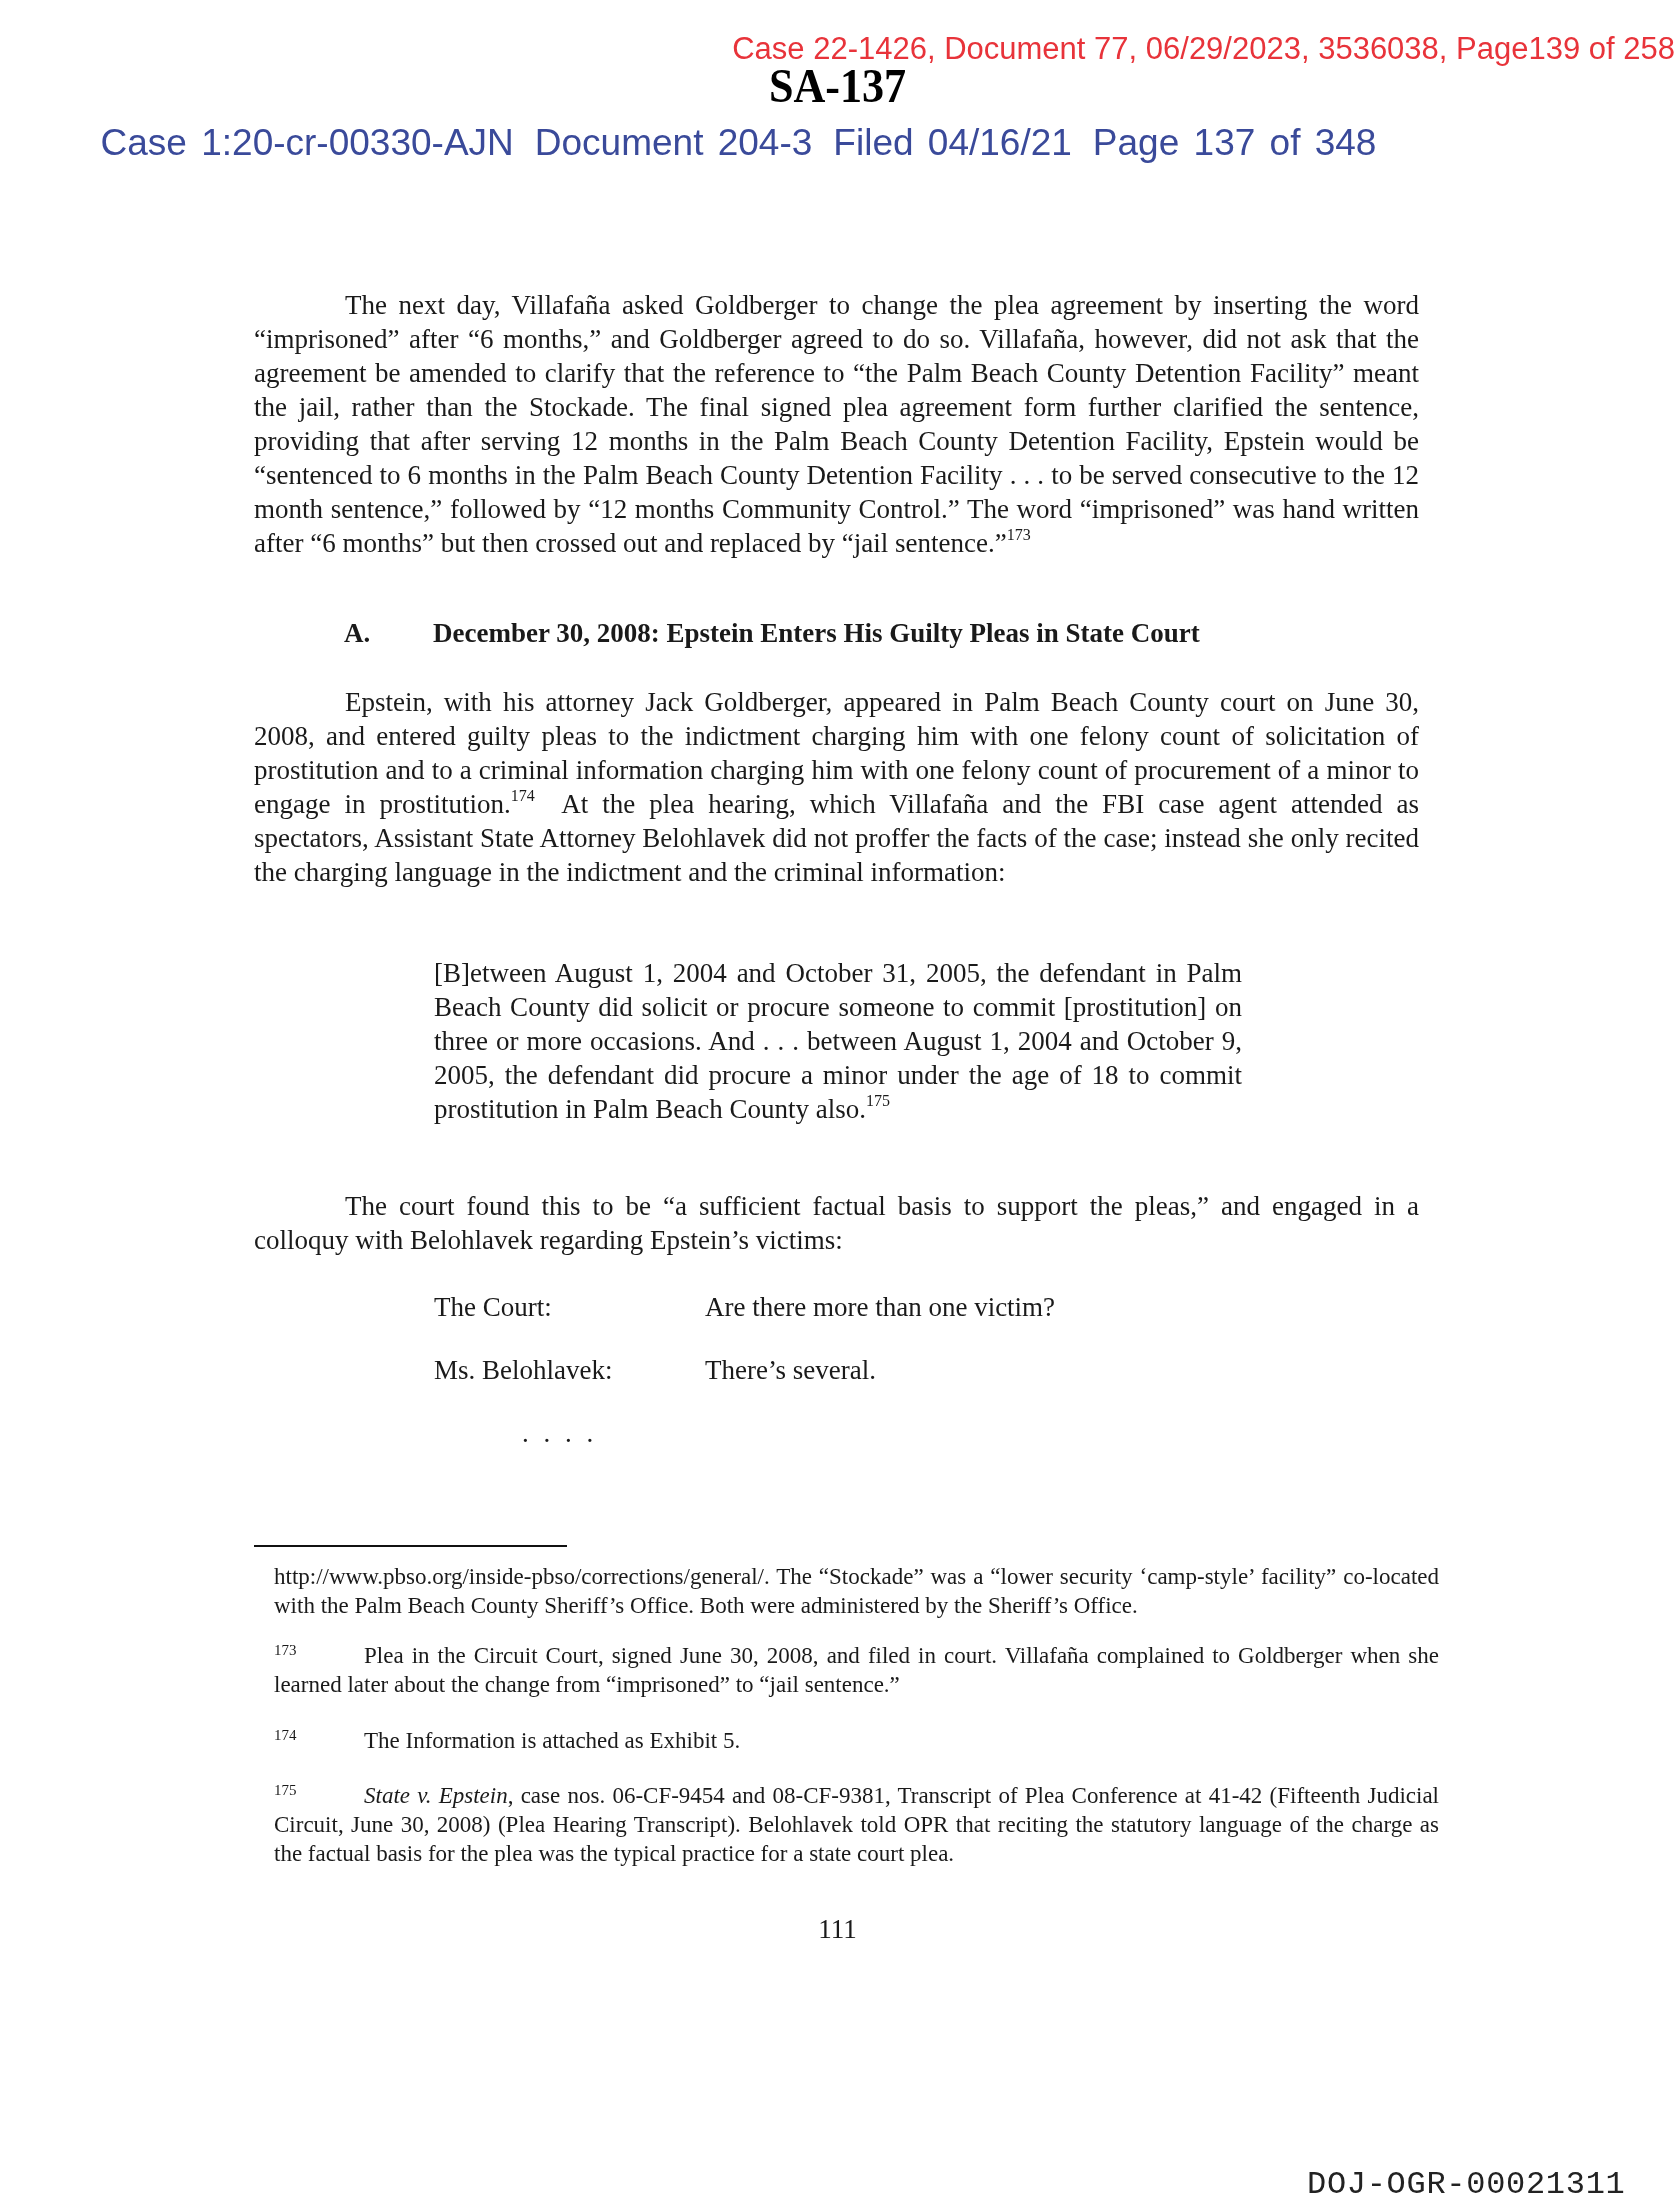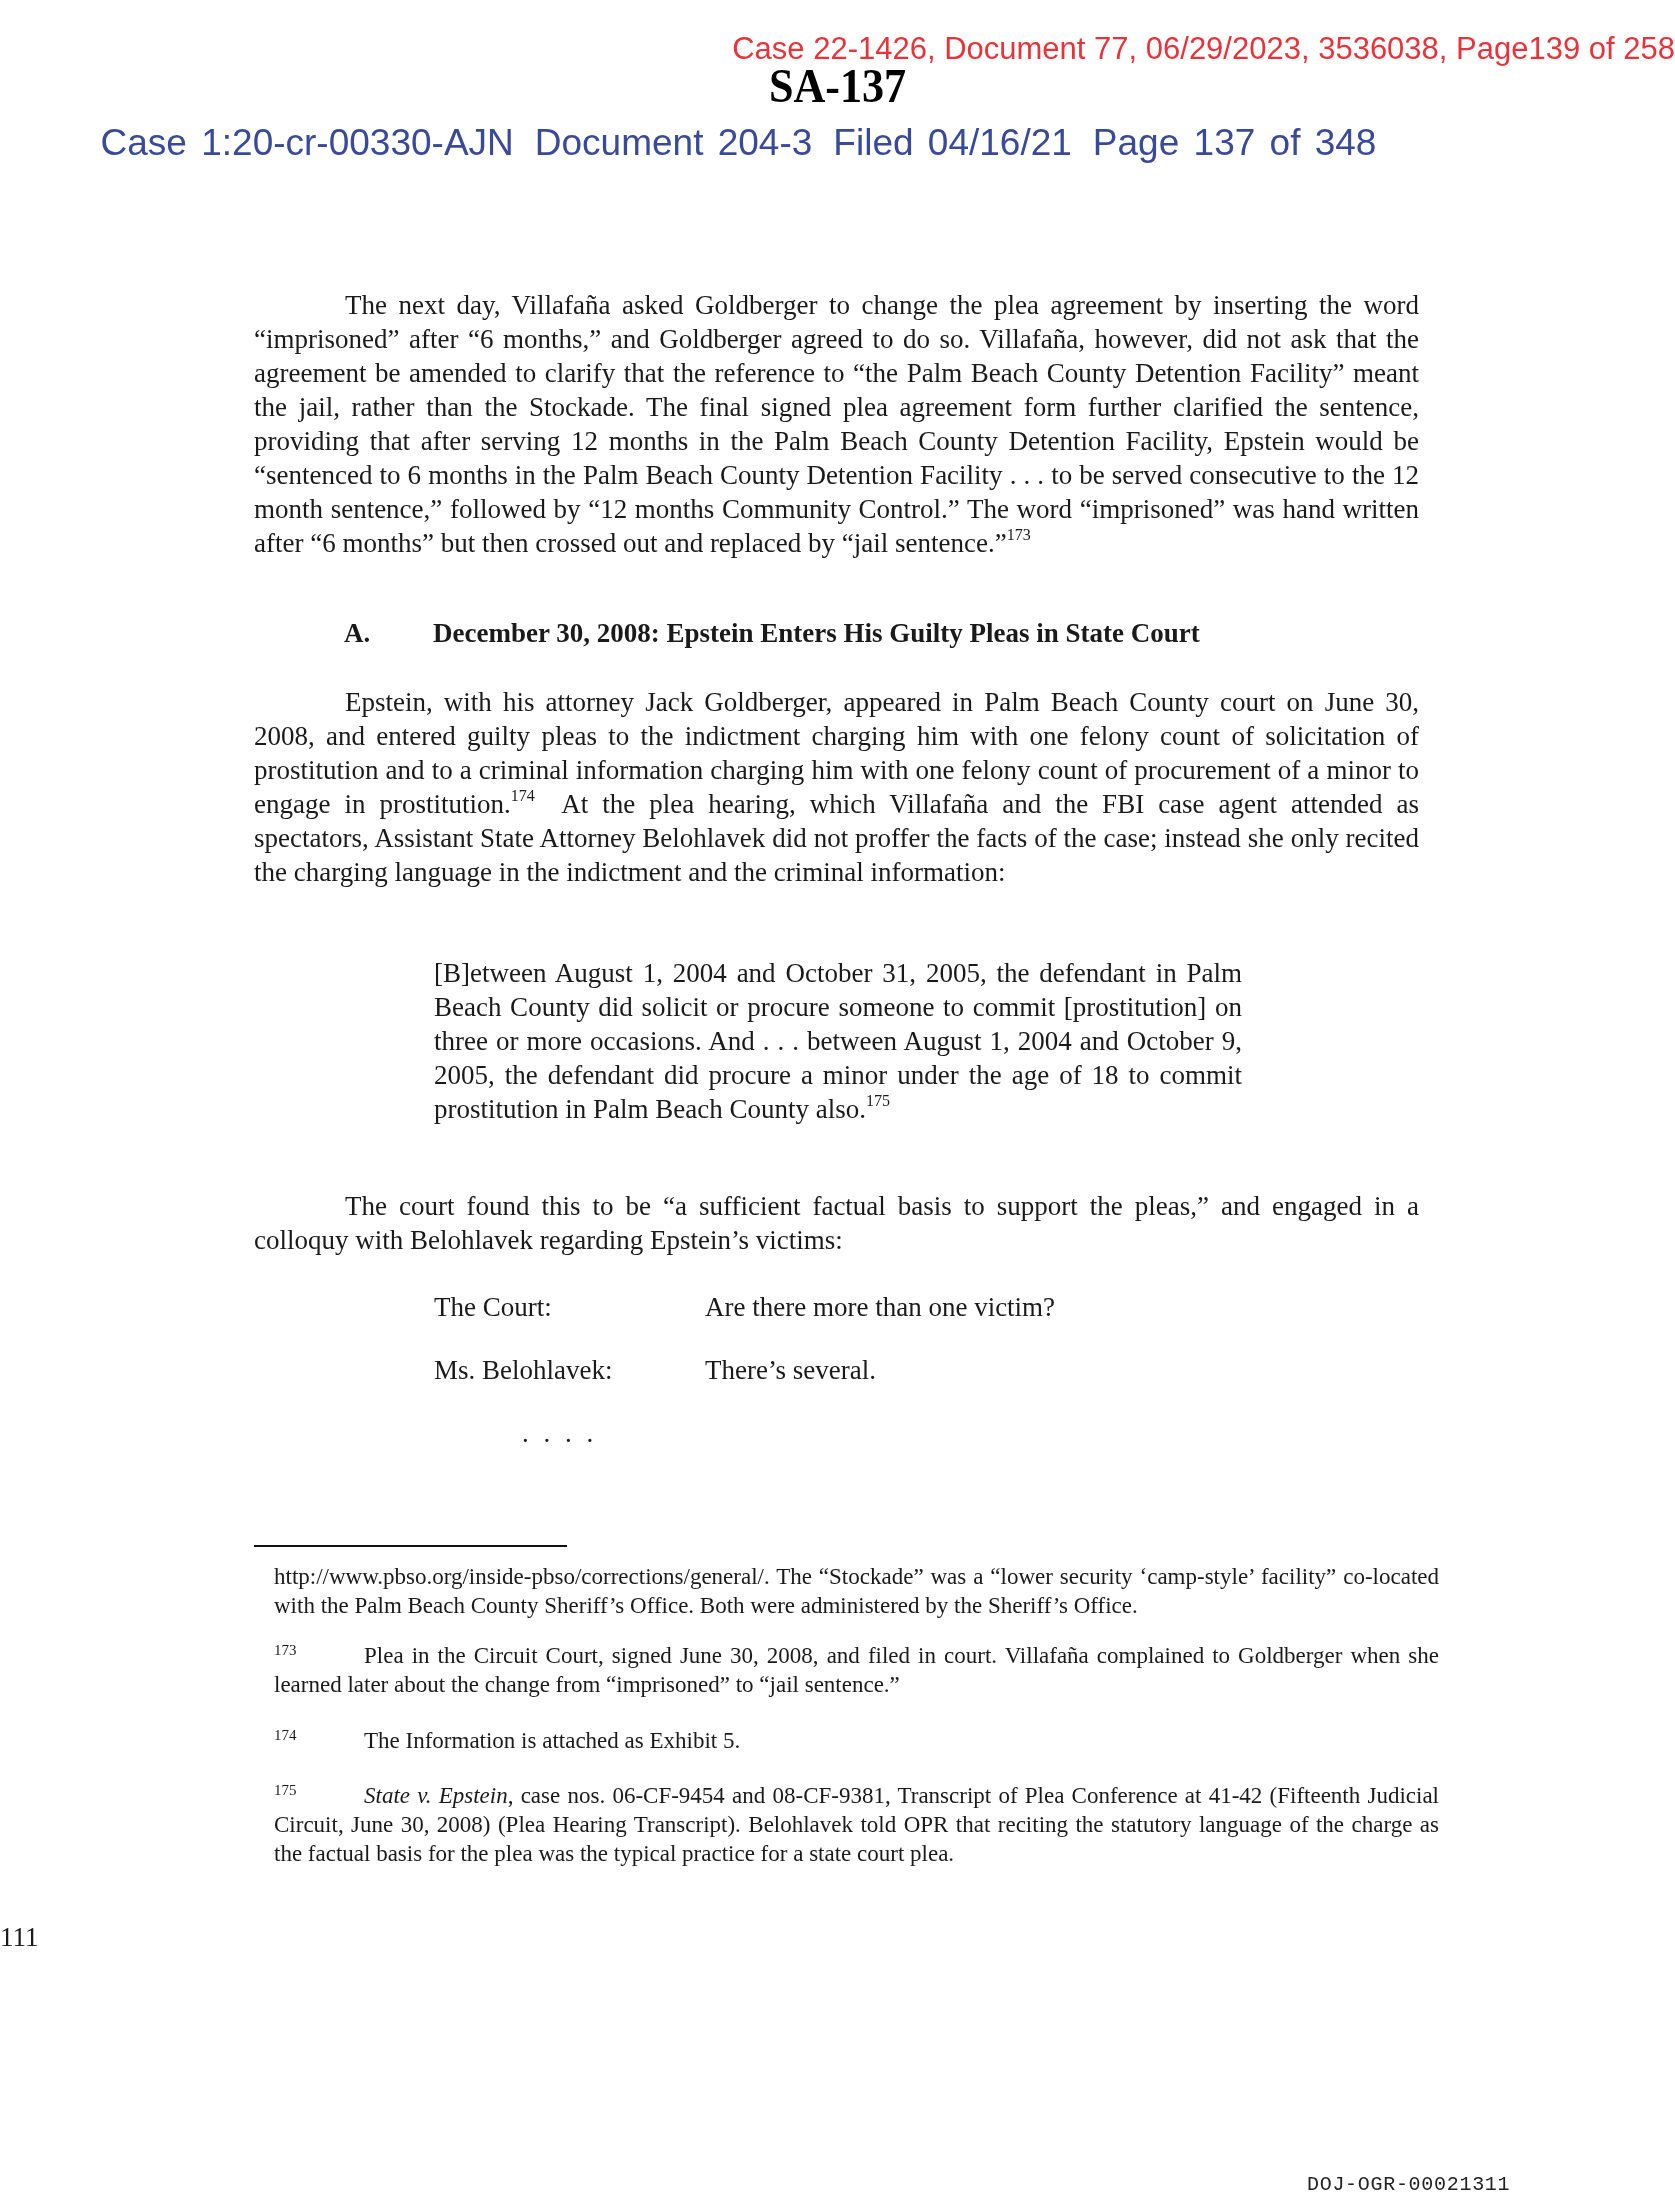--- a/index.html
+++ b/index.html
@@ -33,23 +33,23 @@
 
   #fn-rule { left: 254px; top: 1545px; width: 313px; height: 2px; background: #111; }
   .fn { left: 254px; width: 1165px; font-size: 23px; line-height: 29px; text-align: justify; margin-left: 20px; }
   .fn .num { position: absolute; left: 0; top: -5.3px; font-size: 15px; }
   .fn .first { text-indent: 90px; display: block; }
   #fn-cont { top: 1562px; }
   #fn-173 { top: 1641px; }
   #fn-174 { top: 1726px; }
   #fn-175 { top: 1781px; }
   #fn-175 i { font-style: italic; }
-  #page-number { left: 0; width: 1675px; top: 1912px; font-size: 27px; line-height: 34px; margin-top: 8px; }
+  #page-number { left: 0; width: 1675px; top: 1912px; text-align: center; font-size: 27px; line-height: 34px; }
   #bates { left: 1307px; top: 2168px; font-family: "Liberation Mono", "DejaVu Sans Mono", monospace;
-           font-size: 20px; color: #222; line-height: 33px; letter-spacing: 0.7px; }
+           font-size: 32px; color: #222; line-height: 33px; letter-spacing: 0.7px; }
 </style>
 </head>
 <body>
 
 <div id="stamp-red" class="abs">Case 22-1426, Document 77, 06/29/2023, 3536038, Page139 of 258</div>
 <div id="sa-label" class="abs">SA-137</div>
 <div id="stamp-blue" class="abs">
   <span>Case 1:20-cr-00330-AJN</span><span>Document 204-3</span><span>Filed 04/16/21</span><span>Page 137 of 348</span>
 </div>
 

